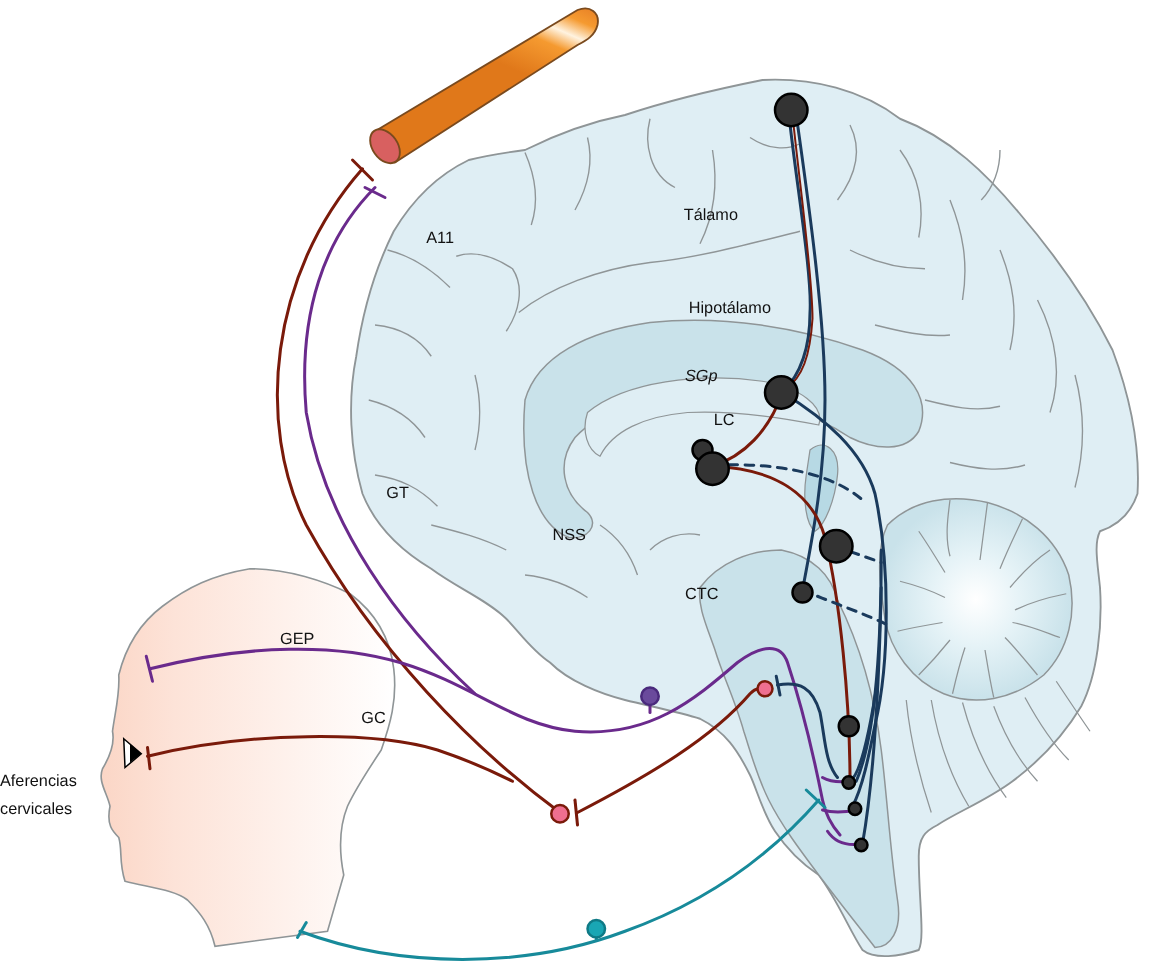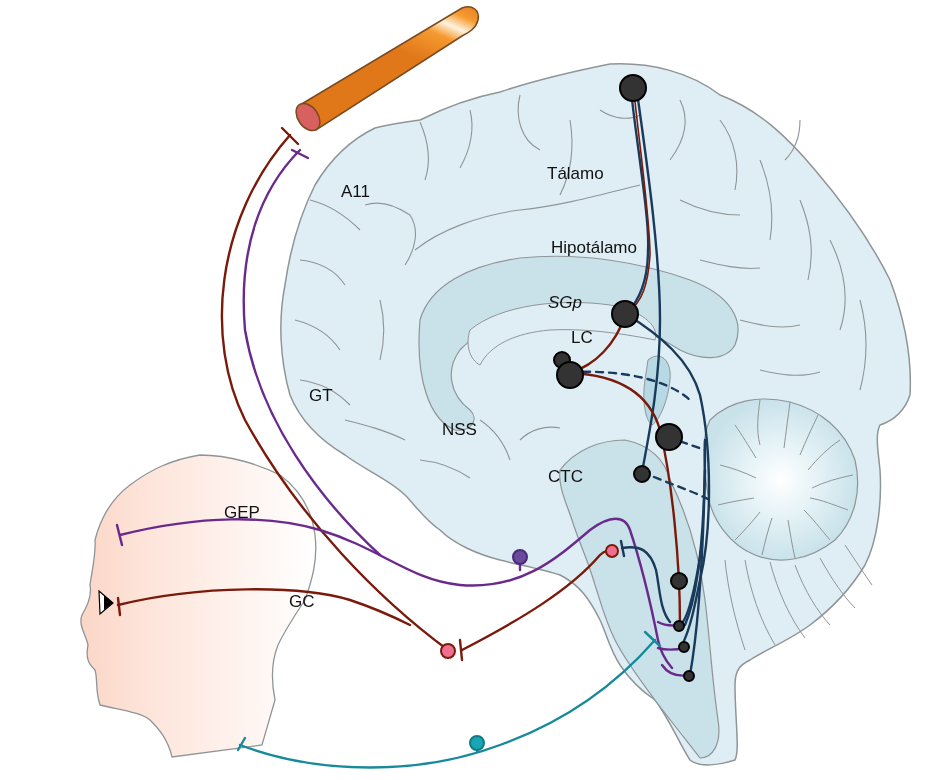--- a/index.html
+++ b/index.html
@@ -1,18 +1,18 @@
 <!DOCTYPE html>
 <html><head>
 <meta charset="utf-8">
 <style>
   html, body { margin:0; padding:0; background:#ffffff; }
   body { width:931px; height:780px; position:relative; overflow:hidden; font-family:"Liberation Sans", sans-serif; }
   #stage { position:absolute; left:0; top:0; width:931px; height:780px; }
-  .lbl { position:absolute; font-family:"Liberation Sans", sans-serif; font-size:17px; color:#111; white-space:nowrap; line-height:1; }
+  .lbl { position:absolute; font-family:"Liberation Sans", sans-serif; font-size:13px; color:#111; white-space:nowrap; line-height:1; }
   .lbl.multi { white-space:pre-line; line-height:22px; }
 </style>
 </head>
 <body>
 
 <div id="stage">
 <svg width="931" height="780" viewBox="0 0 931 780">
   <defs>
     <linearGradient id="headGrad" x1="0" y1="0" x2="1" y2="0">
       <stop offset="0" stop-color="#fbd6c6"></stop>
@@ -181,14 +181,16 @@
 
 <div class="lbl" style="left:341px;top:183px;">A11</div>
 <div class="lbl" style="left:547px;top:165px;">Tálamo</div>
 <div class="lbl" style="left:551px;top:239px;">Hipotálamo</div>
 <div class="lbl" style="left:548px;top:294px;font-style:italic;">SGp</div>
 <div class="lbl" style="left:546px;top:329px;margin-left:25px;">LC</div>
 <div class="lbl" style="left:309px;top:387px;">GT</div>
 <div class="lbl" style="left:442px;top:421px;">NSS</div>
 <div class="lbl" style="left:548px;top:468px;">CTC</div>
 <div class="lbl" style="left:224px;top:504px;">GEP</div>
-<div class="lbl" style="left:289px;top:593px;">GC</div>
+<div class="lbl" style="left:289px;top:567px;">GC</div>
+<div class="lbl multi" style="left:0px;top:614px;">Aferencias
+cervicales</div>
 </div>
 
 </body></html>

